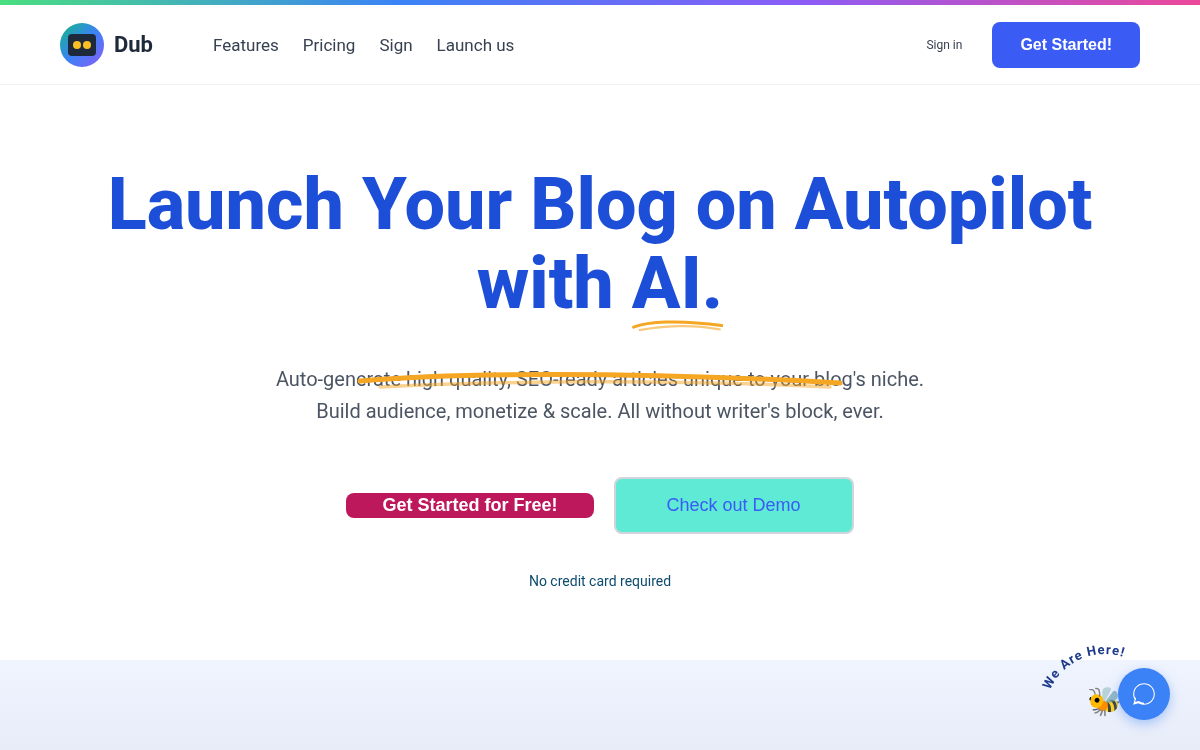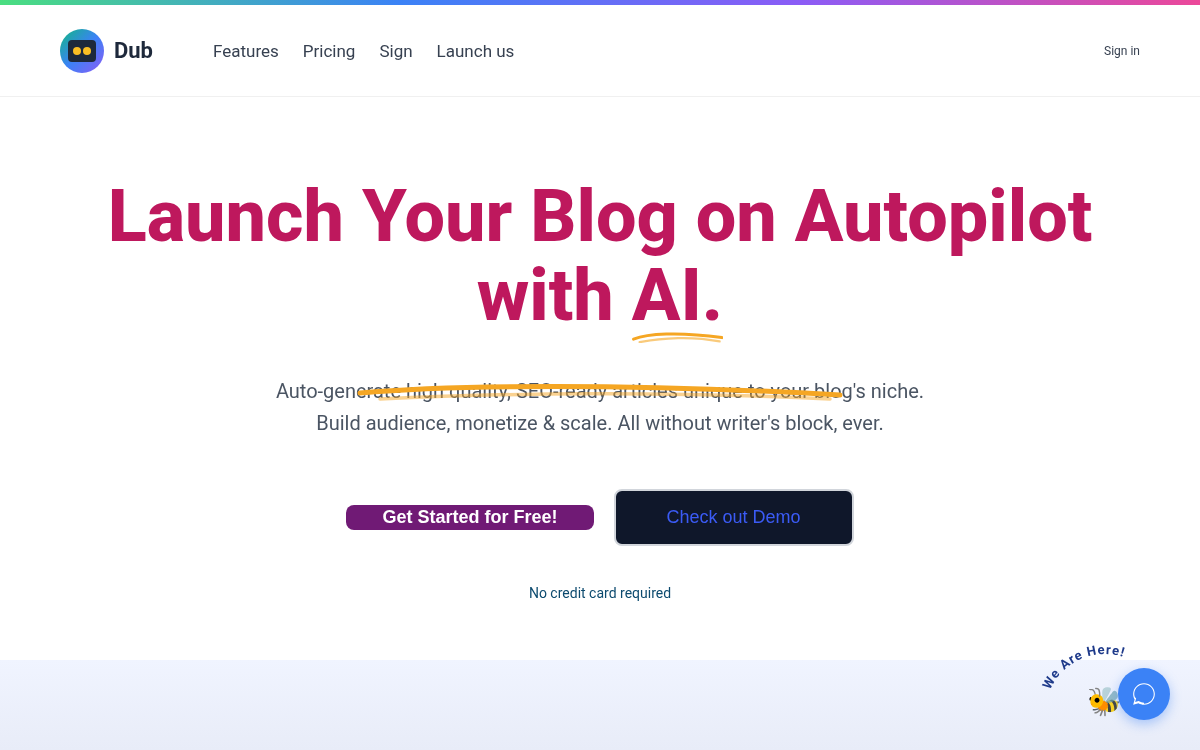--- a/index.html
+++ b/index.html
@@ -18,21 +18,21 @@
       height: 5px;
       background: linear-gradient(90deg, #4ade80, #3b82f6, #8b5cf6, #ec4899);
       width: 100%;
     }
 
     
     .navbar {
       display: flex;
       align-items: center;
       padding: 0 60px;
-      height: 92px;
+      height: 80px;
       background: #ffffff;
       border-bottom: 1px solid #f0f0f0;
     }
 
     .logo-area {
       display: flex;
       align-items: center;
       gap: 10px;
       margin-right: 60px;
     }
@@ -89,21 +89,21 @@
       align-items: center;
       padding: 80px 60px 60px;
       background: #ffffff;
       text-align: center;
       position: relative;
     }
 
     .hero-title {
       font-size: 72px;
       font-weight: 800;
-      color: #be185d;
+      color: #1d4ed8;
       line-height: 1.1;
       margin-bottom: 10px;
       max-width: 1000px;
     }
 
     .underline-decoration {
       position: relative;
       display: inline-block;
     }
 
@@ -124,33 +124,33 @@
     }
 
     .hero-buttons {
       display: flex;
       gap: 20px;
       align-items: center;
       margin-bottom: 20px;
     }
 
     .btn-primary {
-      background: #701a75;
+      background: #be185d;
       color: #ffffff;
       border: none;
       padding: 2px 36px;
       border-radius: 8px;
       font-size: 18px;
       font-weight: 600;
       cursor: pointer;
       min-width: 240px;
     }
 
     .btn-secondary {
-      background: #0f172a;
+      background: #5eead4;
       color: #3b5bf5;
       border: 2px solid #d1d5db;
       padding: 16px 36px;
       border-radius: 8px;
       font-size: 18px;
       font-weight: 500;
       cursor: pointer;
       min-width: 240px;
     }
 
@@ -251,20 +251,21 @@
 
   <div class="nav-links">
     <a class="nav-link">Features</a>
     <a class="nav-link">Pricing</a>
     <a class="nav-link">Sign</a>
     <a class="nav-link">Launch us</a>
   </div>
 
   <div class="nav-right">
     <span class="sign-in">Sign in</span>
+    <button class="get-started-btn-nav">Get Started!</button>
   </div>
 </nav>
 
 <section class="hero">
   <h1 class="hero-title">
     Launch Your Blog on Autopilot with
     <span class="underline-decoration">
       AI.
       <svg class="underline-svg" viewBox="0 0 120 18" fill="none" xmlns="http://www.w3.org/2000/svg">
         <path d="M2 12 C20 5, 60 2, 118 10" stroke="#f5a623" stroke-width="4" stroke-linecap="round" fill="none"></path>

